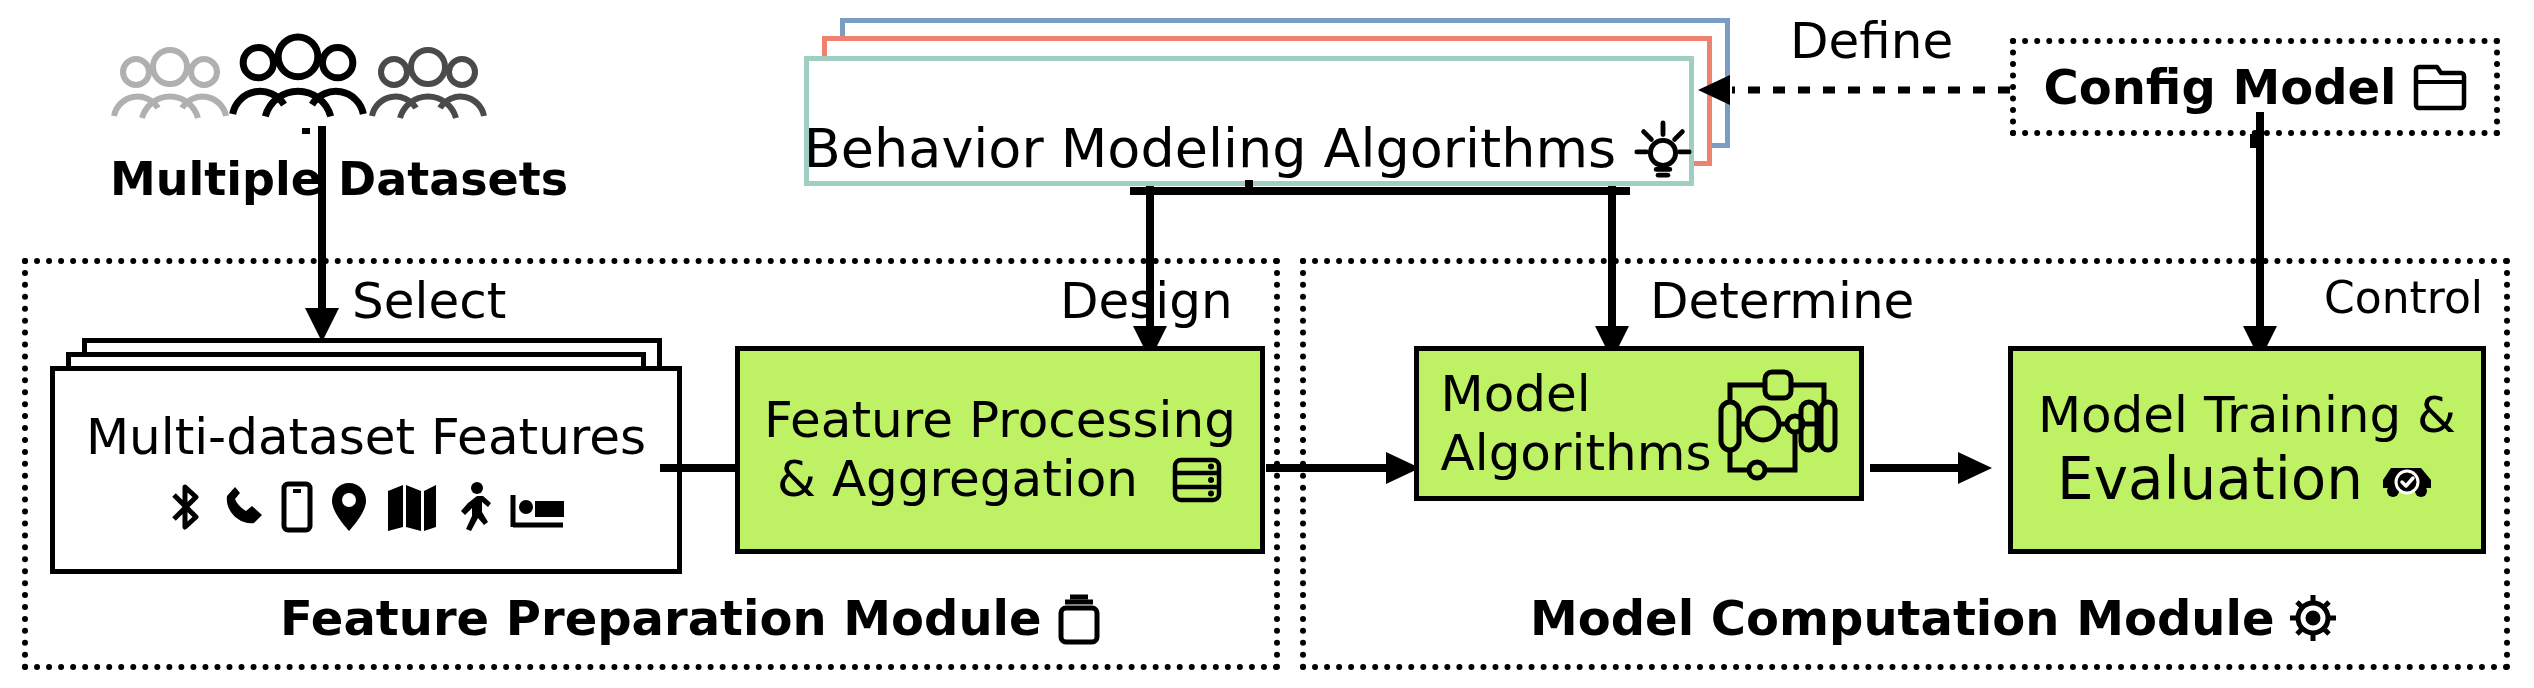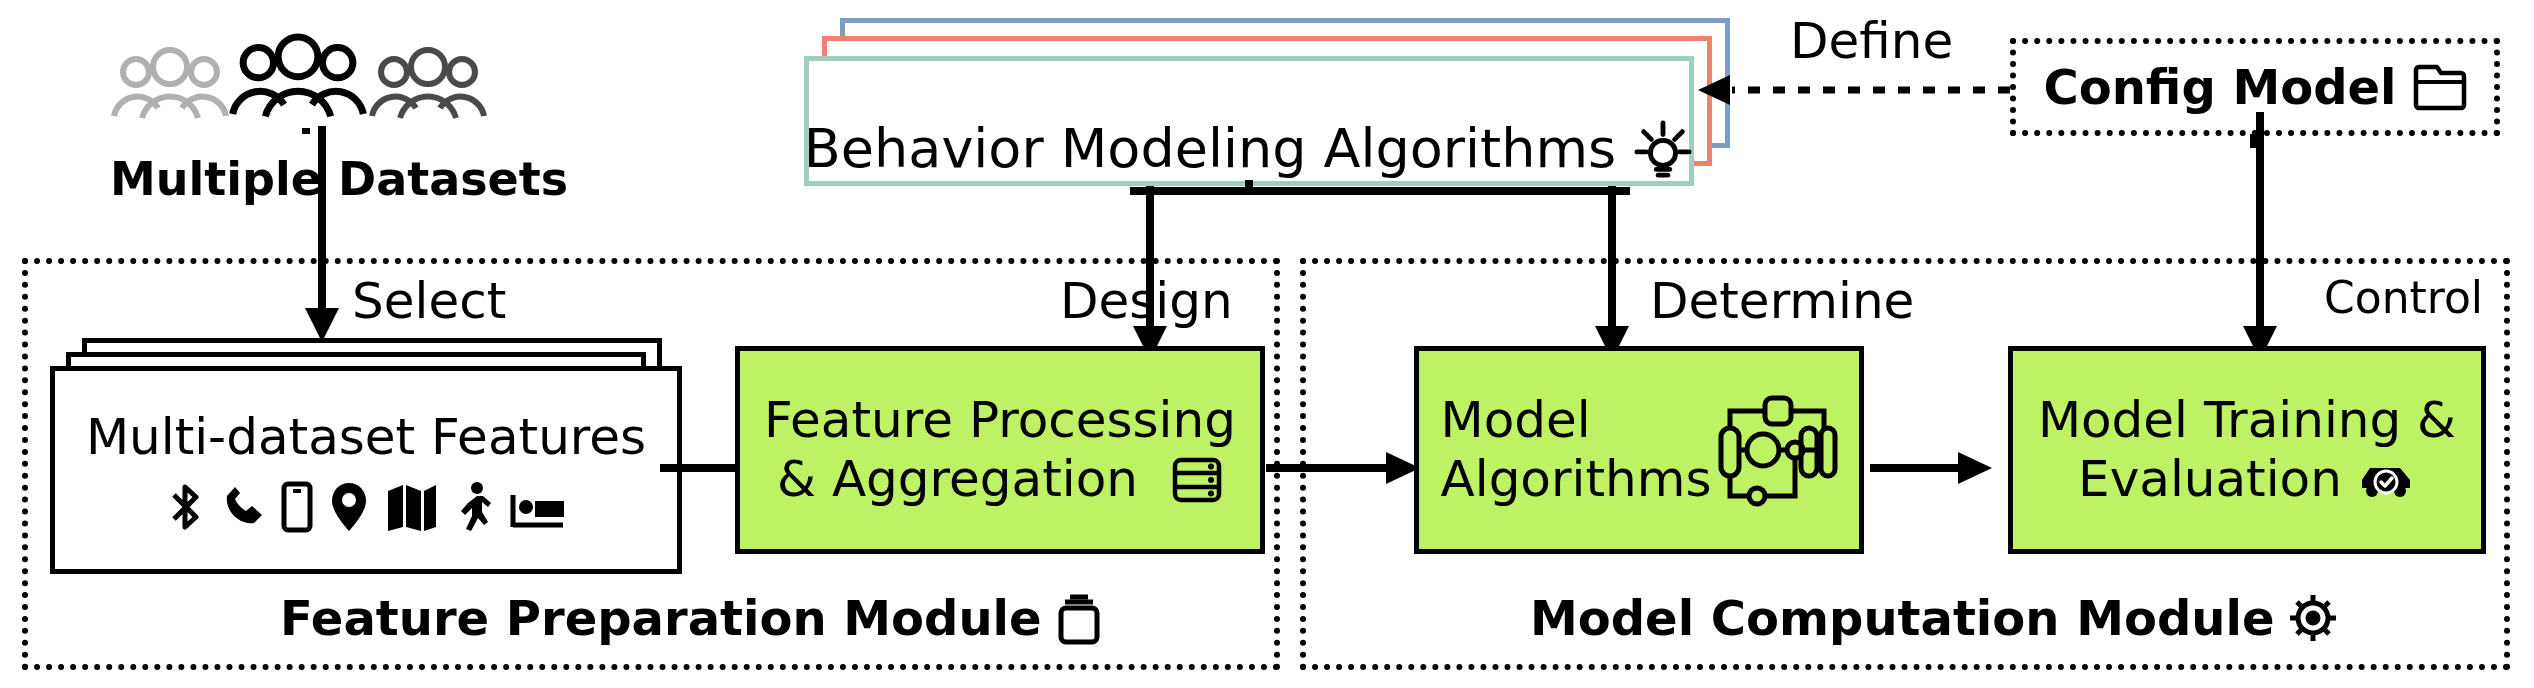--- a/index.html
+++ b/index.html
@@ -206,21 +206,21 @@
     </g>
   </svg>
 </div>
 
 <svg class="abs" style="left:1590px;top:186px;" width="44" height="176">
   <line x1="22" y1="0" x2="22" y2="148" stroke="#000" stroke-width="8"></line>
   <polygon points="22,174 5,140 39,140" fill="#000"></polygon>
 </svg>
 <div class="abs lbl" style="left:1650px;top:272px;font-size:50px;">Determine</div>
 
-<div class="abs sbox" style="left:1414px;top:346px;width:450px;height:208px;align-items:center;">
+<div class="abs sbox" style="left:1414px;top:346px;width:450px;height:155px;align-items:center;">
   <div style="display:flex;align-items:center;justify-content:center;">
     <div style="display:flex;flex-direction:column;align-items:flex-start;">
       <span class="box-txt" style="font-size:50px;">Model</span>
       <span class="box-txt" style="font-size:50px;">Algorithms</span>
     </div>
     <svg class="icn" style="margin-left:6px;" width="120" height="116" viewBox="0 0 120 116">
       <g fill="none" stroke="#000" stroke-width="5">
         <rect x="48" y="6" width="26" height="26" rx="7"></rect>
         <rect x="4" y="36" width="18" height="48" rx="9"></rect>
         <rect x="84" y="36" width="16" height="48" rx="8"></rect>
@@ -247,21 +247,21 @@
 
 <svg class="abs" style="left:2238px;top:112px;" width="44" height="250">
   <line x1="22" y1="0" x2="22" y2="222" stroke="#000" stroke-width="8"></line>
   <polygon points="22,248 5,214 39,214" fill="#000"></polygon>
 </svg>
 <div class="abs lbl" style="left:2296px;top:272px;font-size:44px;margin-left:28px;">Control</div>
 
 <div class="abs sbox" style="left:2008px;top:346px;width:478px;height:208px;flex-direction:column;">
   <span class="box-txt" style="font-size:50px;">Model Training &amp;</span>
   <div style="display:flex;align-items:center;justify-content:center;">
-    <span class="box-txt" style="font-size:50px;">Evaluation</span>
+    <span class="box-txt" style="font-size:58px;">Evaluation</span>
     <svg class="icn" style="margin-left:14px;" width="60" height="44" viewBox="0 0 60 44">
       <path d="M6 30 L6 22 L14 10 L44 10 L54 22 L54 30 Z" fill="#000"></path>
       <circle cx="16" cy="33" r="6" fill="#000"></circle>
       <circle cx="44" cy="33" r="6" fill="#000"></circle>
       <circle cx="30" cy="24" r="11" fill="#000" stroke="#fff" stroke-width="3"></circle>
       <path d="M25 24 L29 28 L36 20" fill="none" stroke="#fff" stroke-width="3.5" stroke-linecap="round" stroke-linejoin="round"></path>
     </svg>
   </div>
 </div>
 

